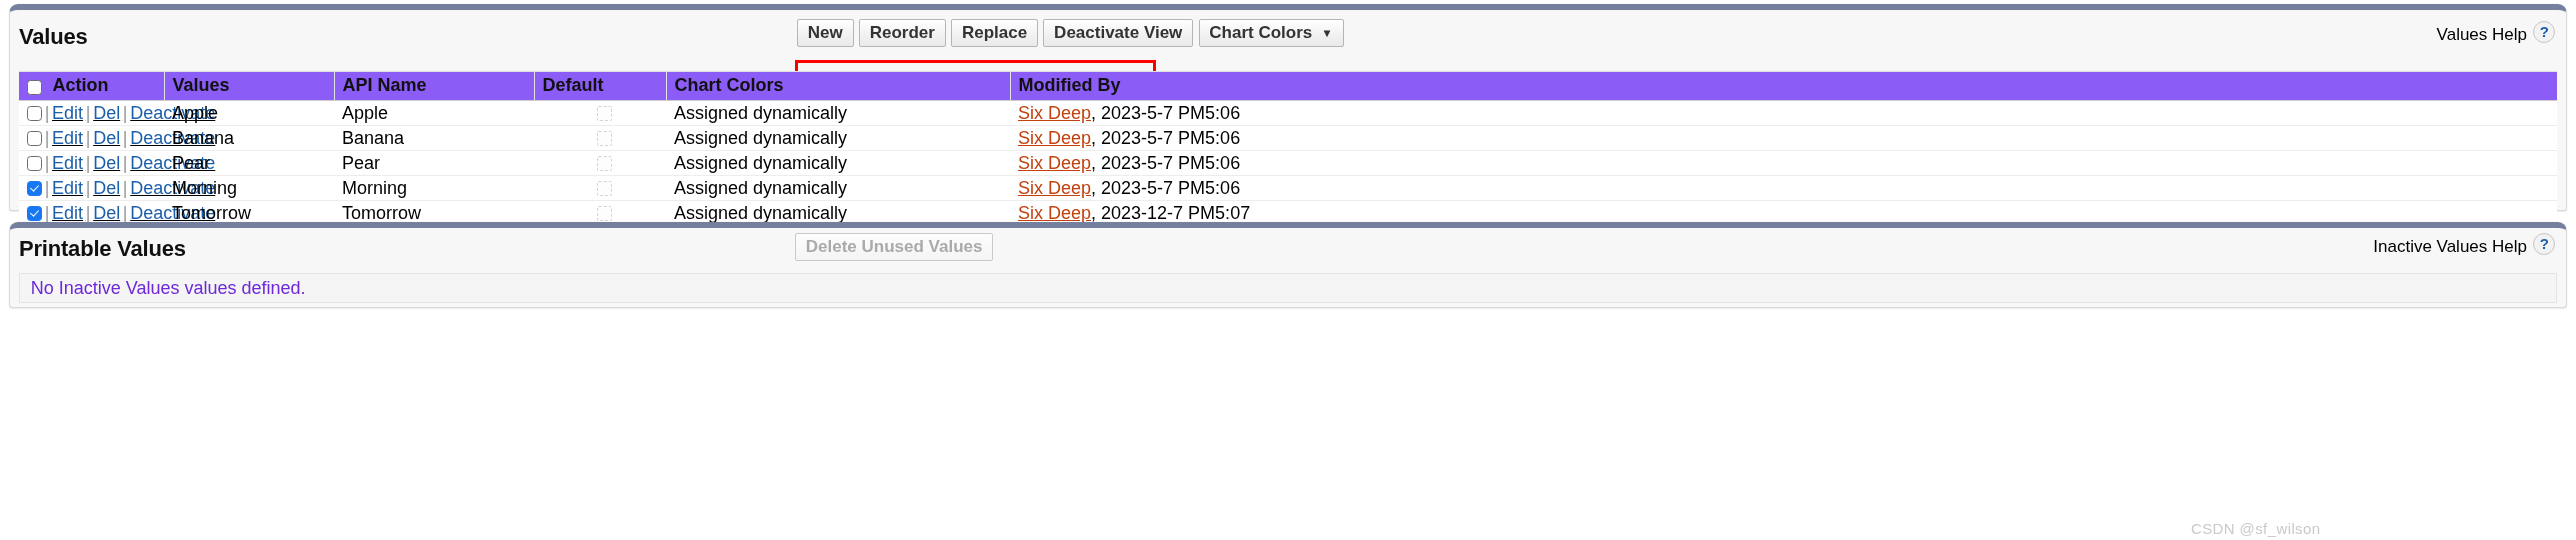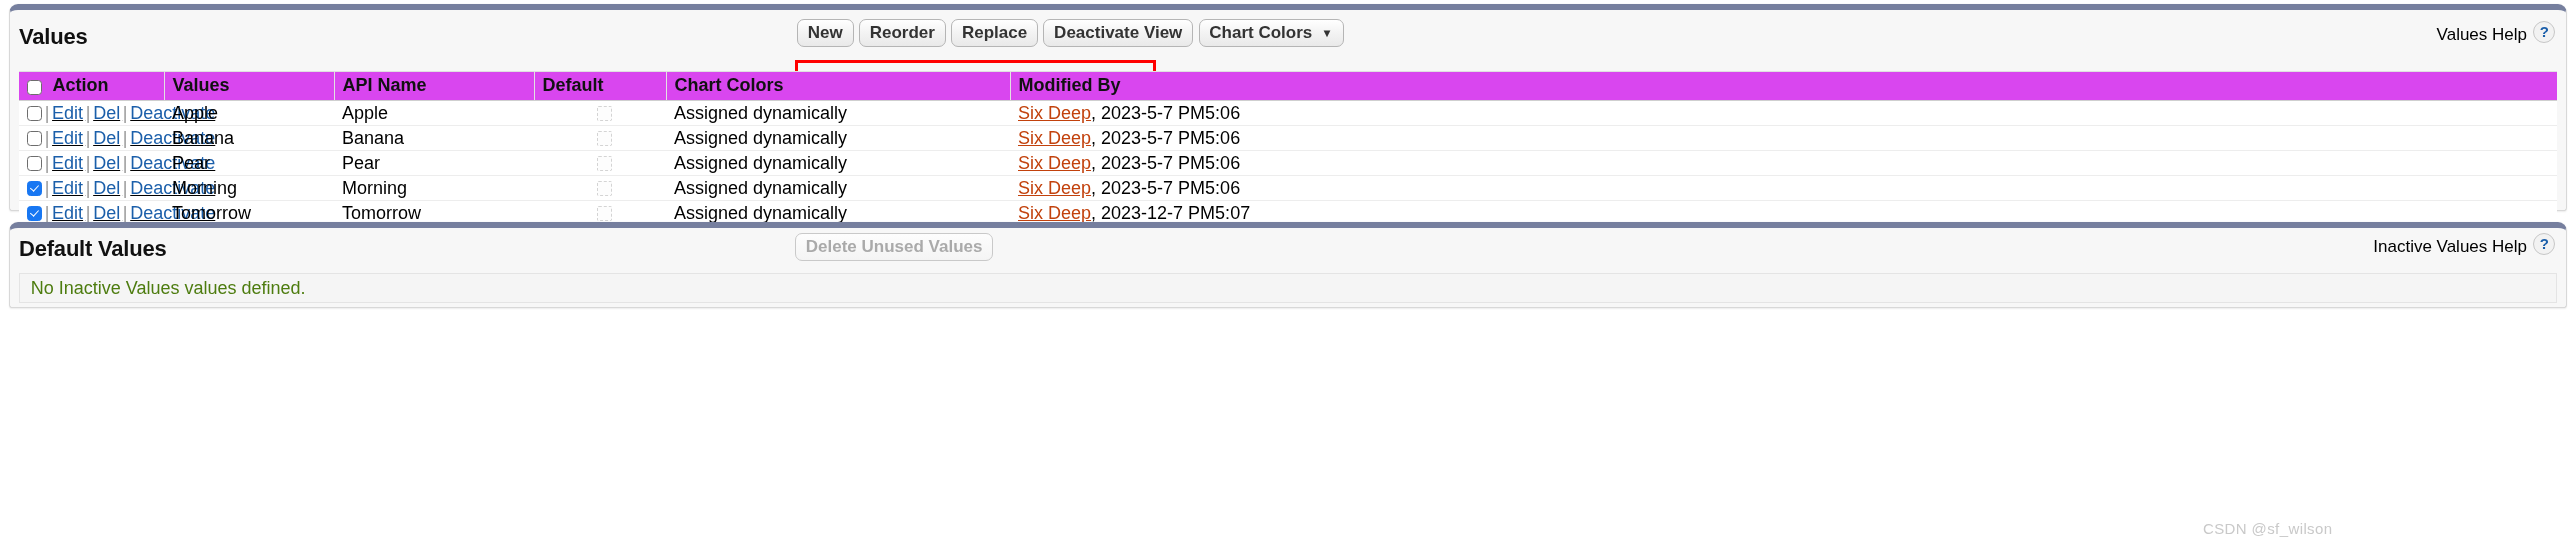--- a/index.html
+++ b/index.html
@@ -15,21 +15,20 @@
     font-size: 18px;
     color: #000000;
     overflow: hidden;
   }
 
   .page {
     position: relative;
     width: 2333px;
     height: 541px;
     background: #ffffff;
-    padding-left: 12px;
   }
 
   
   .panel {
     position: absolute;
     left: 9px;
     background: #f7f7f7;
     border: 0.9px solid #d8d8d8;
     border-top: 6.2px solid #767f9e;
     border-radius: 9px 9px 3.6px 3.6px;
@@ -108,21 +107,21 @@
     align-items: center;
     justify-content: center;
     height: 28px;
     padding: 0 9.8px;
     font-family: "Liberation Sans", sans-serif;
     font-size: 17px;
     font-weight: bold;
     color: #333333;
     background: linear-gradient(to bottom, #ffffff 0%, #f3f3f3 50%, #e9e9e9 100%);
     border: 0.9px solid #b5b5b5;
-    border-radius: 7px;
+    border-radius: 2px;
     box-sizing: border-box;
     white-space: nowrap;
     cursor: pointer;
     line-height: 1;
   }
   .btn.disabled {
     color: #aaaaaa;
     background: linear-gradient(to bottom, #fdfdfd 0%, #f4f4f4 100%);
     border-color: #c9c9c9;
     cursor: default;
@@ -159,21 +158,21 @@
     top: 61px;
   }
   table.grid {
     width: 100%;
     border-collapse: collapse;
     table-layout: fixed;
     background: #ffffff;
     font-size: 18px;
   }
   table.grid th {
-    background: #d946ef;
+    background: #8b5cf6;
     border-top: 0.9px solid #e0e0e0;
     border-bottom: 0.9px solid #cfcfcf;
     border-right: 0.9px solid #e2e2e2;
     font-weight: bold;
     font-size: 18px;
     color: #111111;
     text-align: left;
     height: 28.6px;
     padding: 0 0 0 8px;
     white-space: nowrap;
@@ -249,21 +248,21 @@
     left: 9px;
     right: 9px;
     top: 45px;
     background: #f5f5f5;
     border: 0.9px solid #e4e4e4;
     box-sizing: border-box;
     height: 30px;
     line-height: 28.6px;
     padding-left: 10.7px;
     font-size: 18px;
-    color: #4d7c0f;
+    color: #6d28d9;
   }
 
   .watermark {
     position: absolute;
     right: 12.5px;
     bottom: 3.6px;
     font-size: 15px;
     color: #c9c9c9;
     letter-spacing: 0.4px;
     white-space: nowrap;
@@ -370,21 +369,21 @@
               <td>Assigned dynamically</td>
               <td><a class="modby" href="#">Six Deep</a><span>, 2023-12-7 PM5:07</span></td>
             </tr>
           </tbody>
       </table>
     </div>
   </section>
 
   <section class="panel" id="inactive-panel">
     <div class="panel-head">
-      <div class="panel-title">Default Values</div>
+      <div class="panel-title">Printable Values</div>
 
       <a class="help-link" href="#">Inactive Values Help</a>
       <span class="help-icon">?</span>
 
       <div class="inactive-btn-block">
         <button class="btn disabled">
           <span>Delete Unused Values</span>
         </button>
       </div>
     </div>

